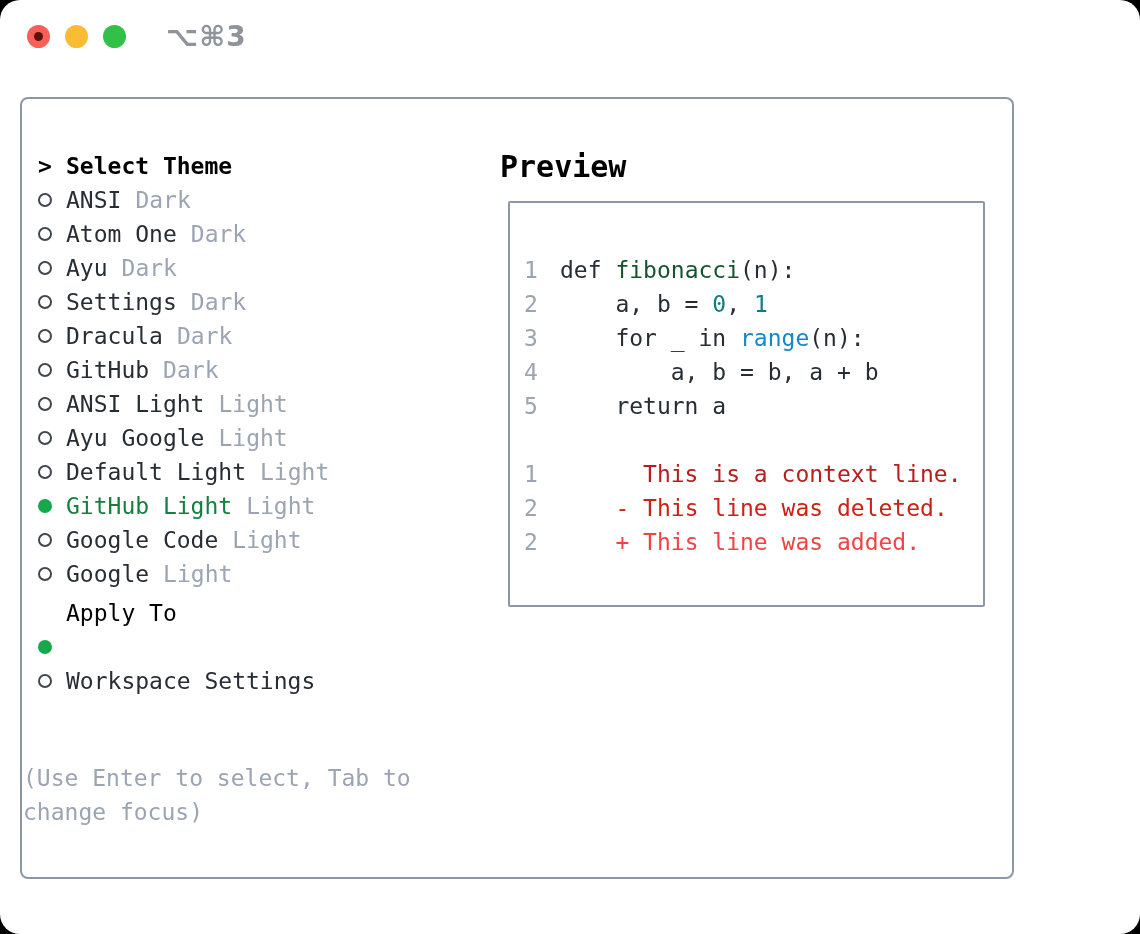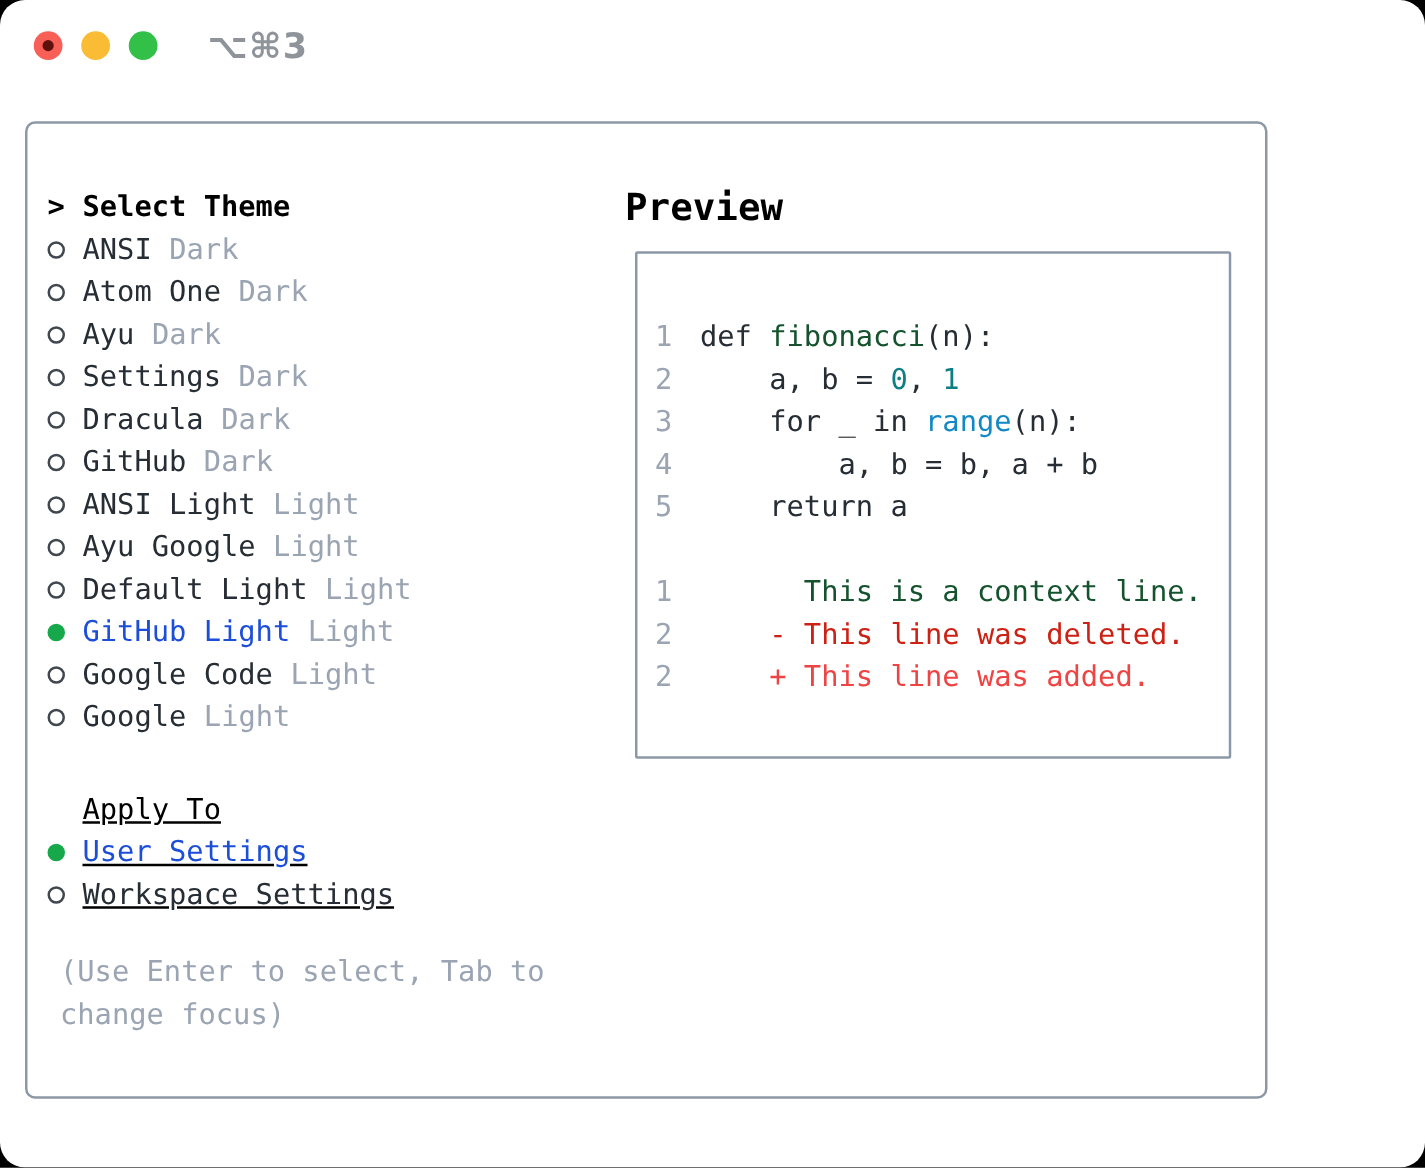--- a/index.html
+++ b/index.html
@@ -20,39 +20,39 @@
   .panel{position:absolute;left:20px;top:97px;width:994px;height:782px;
     border:2px solid #8d98a6;border-radius:8px;box-sizing:border-box;background:#fff;}
   
   .theme-list{position:absolute;left:38px;top:149px;}
   .row{height:34px;display:flex;align-items:center;font-size:23px;color:#272d34;}
   .bullet-cell{width:28px;flex:none;display:flex;align-items:center;}
   .bullet{width:14px;height:14px;border-radius:50%;border:2px solid #40474f;box-sizing:border-box;}
   .bullet.sel{background:#17a84b;border-color:#17a84b;}
   .cursor-cell{width:28px;flex:none;font-weight:bold;color:#000;}
   .hdr{font-weight:bold;color:#000;}
-  .name.green{color:#1d4ed8;}
+  .name.green{color:#15803d;}
   .tag{color:#9aa4b2;margin-left:14px;text-align:center;}
-  .apply{position:absolute;left:38px;top:631px;text-decoration:underline;}
+  .apply{position:absolute;left:38px;top:596px;}
   .apply-hdr{height:34px;display:flex;align-items:center;font-size:23px;color:#000;padding-left:28px;}
-  .hint{position:absolute;left:48px;top:761px;width:430px;font-size:23px;line-height:34px;color:#9aa4b2;}
+  .hint{position:absolute;left:23px;top:761px;width:430px;font-size:23px;line-height:34px;color:#9aa4b2;}
   
   .preview-label{position:absolute;left:500px;top:149px;height:34px;display:flex;align-items:center;
     font-size:30px;font-weight:bold;color:#000;}
   .preview-box{position:absolute;left:508px;top:201px;width:477px;height:406px;
     border:2px solid #8d98a6;border-radius:2px;box-sizing:border-box;
     padding:50px 0 0 14px;overflow:hidden;background:#fff;}
   .cl{height:34px;display:flex;align-items:center;font-size:23px;white-space:pre;}
   .ln{width:36px;flex:none;color:#9aa4b2;}
   .lb{white-space:pre;}
   .seg-code{color:#272d34;}
   .seg-function{color:#14532d;}
   .seg-number{color:#0e7e82;}
   .seg-builtin{color:#1289c5;}
-  .seg-context{color:#14532d;}
+  .seg-context{color:#b91c1c;}
   .seg-deleted{color:#cc2114;}
   .seg-added{color:#ef4444;margin-top:31px;}
 </style>
 </head>
 <body>
 
 <div class="window">
 
   <div class="tl-row">
       <div class="tl" style="background: rgb(248, 96, 87);">
@@ -158,21 +158,20 @@
       </div>
   </div>
 
   <div class="apply">
     <div class="apply-hdr">Apply To</div>
     <div id="apply-options">
         <div class="row">
           <span class="bullet-cell">
             <span class="bullet sel"></span>
           </span>
-          <span class="name green">User Settings</span>
         </div>
         <div class="row">
           <span class="bullet-cell">
             <span class="bullet"></span>
           </span>
           <span class="name">Workspace Settings</span>
         </div>
       </div>
   </div>
 

